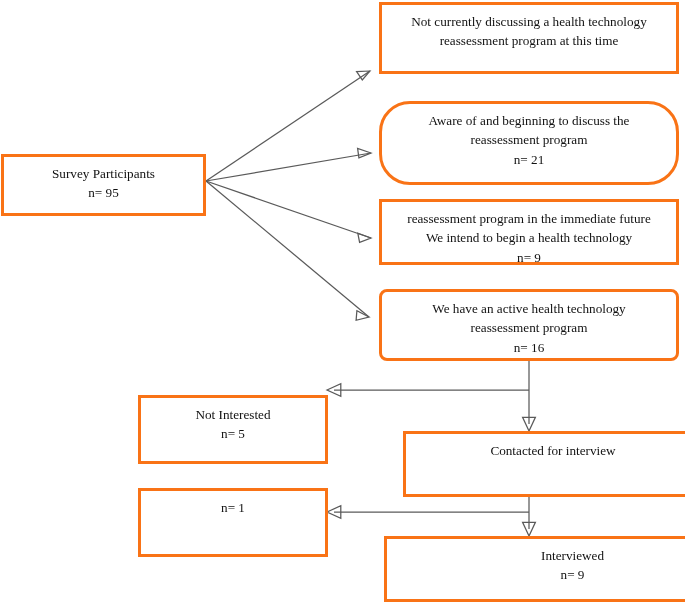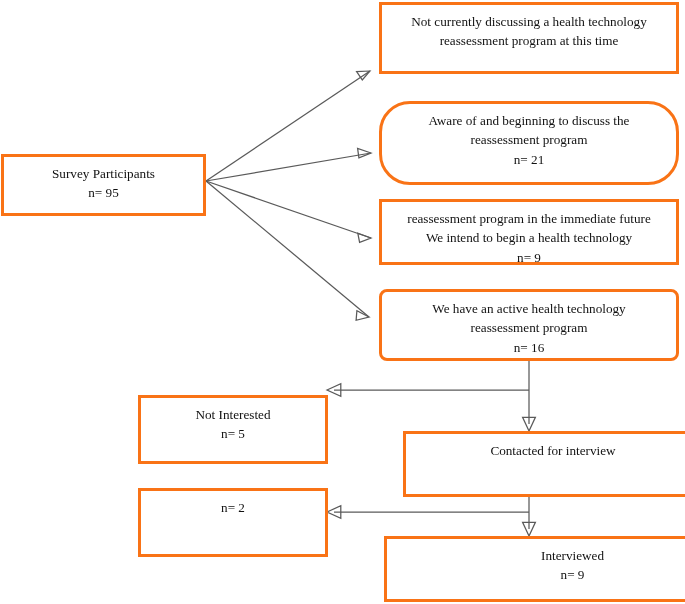--- a/index.html
+++ b/index.html
@@ -117,21 +117,21 @@
   <div class="node" style="left:138px; top:359px; width:190px; height:69px;margin-top:36px;">
     <span class="line">Not Interested</span>
     <span class="line">n= 5</span>
   </div>
 
   <div class="node" style="left:379px; top:431px; width:300px; height:66px;margin-left:24px;">
     <span class="line">Contacted for interview</span>
   </div>
 
   <div class="node" style="left:138px; top:488px; width:190px; height:69px;">
-    <span class="line">n= 2</span>
+    <span class="line">n= 1</span>
   </div>
 
   <div class="node" style="left:384px; top:536px; width:355px; height:66px;padding-left:28px;">
     <span class="line">Interviewed</span>
     <span class="line">n= 9</span>
   </div>
 
 </div>
 
 </body></html>

